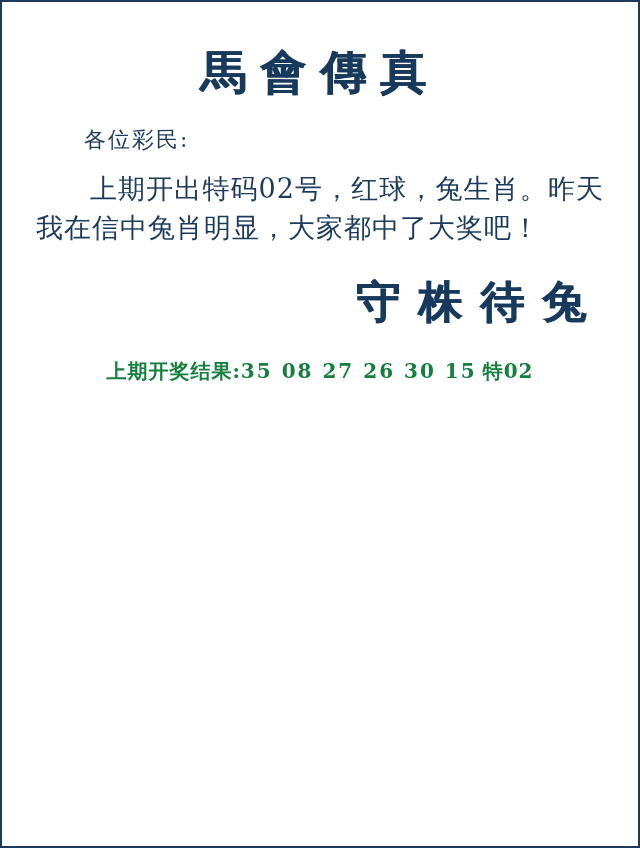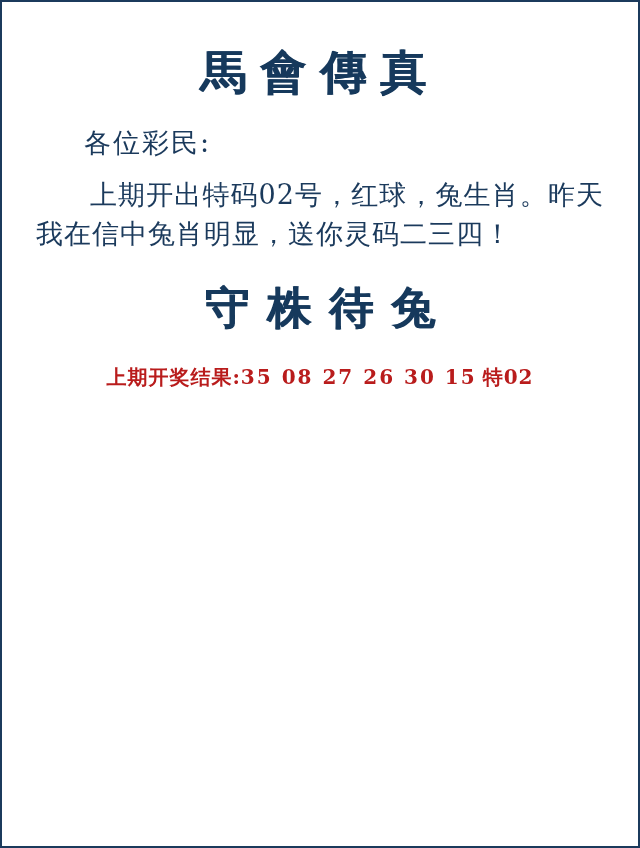--- a/index.html
+++ b/index.html
@@ -64,21 +64,21 @@
   }
   .dedication {
     text-align: center;
     font-size: 15px;
     color: #16395c;
     margin-top: 10px;
     letter-spacing: 1px;
     font-weight: bold;
   }
   .salutation {
-    font-size: 27px;
+    font-size: 22px;
     margin-top: 26px;
     margin-left: 48px;
     letter-spacing: 2px;
   }
   .greeting {
     font-size: 26px;
     margin-top: 10px;
     margin-left: 118px;
     letter-spacing: 2px;
   }
@@ -86,35 +86,35 @@
     font-size: 27px;
     line-height: 1.45;
     margin-top: 14px;
     letter-spacing: 1px;
     text-align: justify;
   }
   .para.indent {
     text-indent: 54px;
   }
   .slogan {
-    text-align: center;
+    text-align: right;
     font-size: 44px;
     font-weight: bold;
     letter-spacing: 18px;
     margin-top: 26px;
     color: #16395c;
     text-shadow: 1px 0px 0px #16395c;
     text-indent: 18px;
   }
   .results {
     margin-top: 26px;
     font-size: 20px;
     font-weight: bold;
     letter-spacing: 0px;
-    color: #b91c1c;
+    color: #15803d;
     text-align: center;
     white-space: nowrap;
   }
   .results .label {
     letter-spacing: 1px;
   }
   .results .nums {
     letter-spacing: 2px;
     font-family: "DejaVu Serif", "Liberation Serif", serif;
   }
@@ -129,21 +129,21 @@
 <div class="page">
   <div class="inner">
 
     <div class="title">馬會傳真</div>
 
 
 
     <div class="salutation">各位彩民:</div>
 
 
-    <div class="para indent">上期开出特码02号，红球，兔生肖。昨天我在信中兔肖明显，送你灵码二三四！</div>
+    <div class="para indent">上期开出特码02号，红球，兔生肖。昨天我在信中兔肖明显，大家都中了大奖吧！</div>
 
 
     <div class="slogan">守株待兔</div>
 
     <div class="results">
       <span class="label">上期开奖结果:</span><span class="nums">35  08  27  26  30  15</span><span class="special">特02</span>
     </div>
 
   </div>
 </div>

